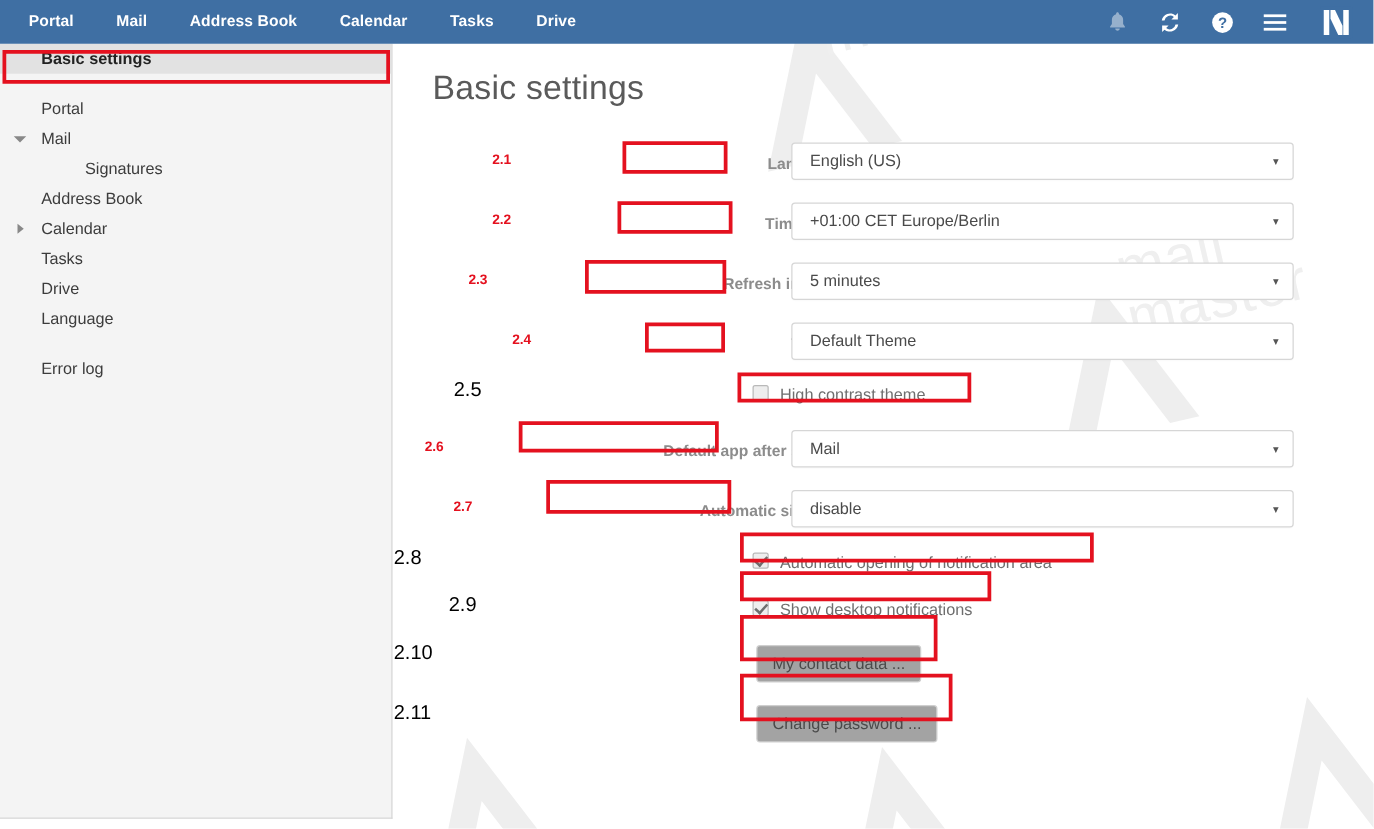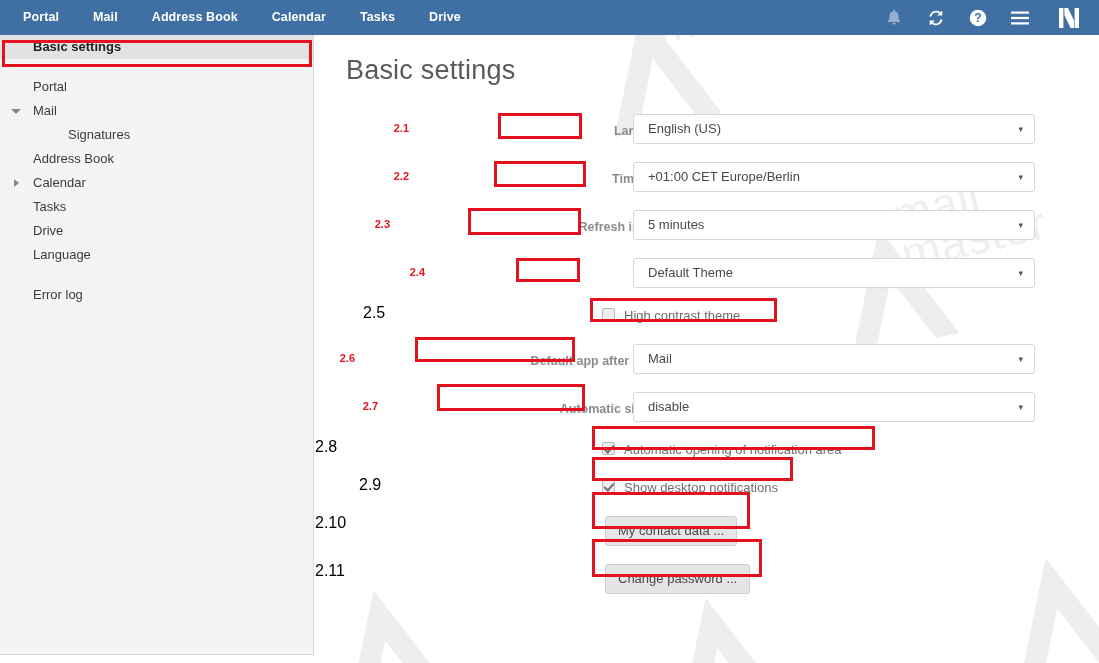--- a/index.html
+++ b/index.html
@@ -108,21 +108,21 @@
   .cbx.on::after {
     content:""; position:absolute; left:3px; top:0px;
     width:4px; height:8px; border:solid #6e6e6e;
     border-width:0 2px 2px 0; transform:rotate(42deg);
   }
   .chk-label { font-size:13px; color:#6e6e6e; white-space:nowrap; }
   .btn-row { position:relative; height:48px; }
   .btn {
     position:absolute; left:290px; top:2px;
     min-width:132px; height:30px; line-height:28px;
-    background:#e5e5e5; border:1px solid #cfcfcf; border-radius:3px;
+    background:#a3a3a3; border:1px solid #cfcfcf; border-radius:3px;
     font-size:13px; color:#4a4a4a; text-align:left; cursor:pointer;
     padding:0 12px;
   }
 
   
   .anno {
     position:absolute; border:3px solid #e4111f; z-index:9;
     pointer-events:none; background:transparent;
   }
 </style>

